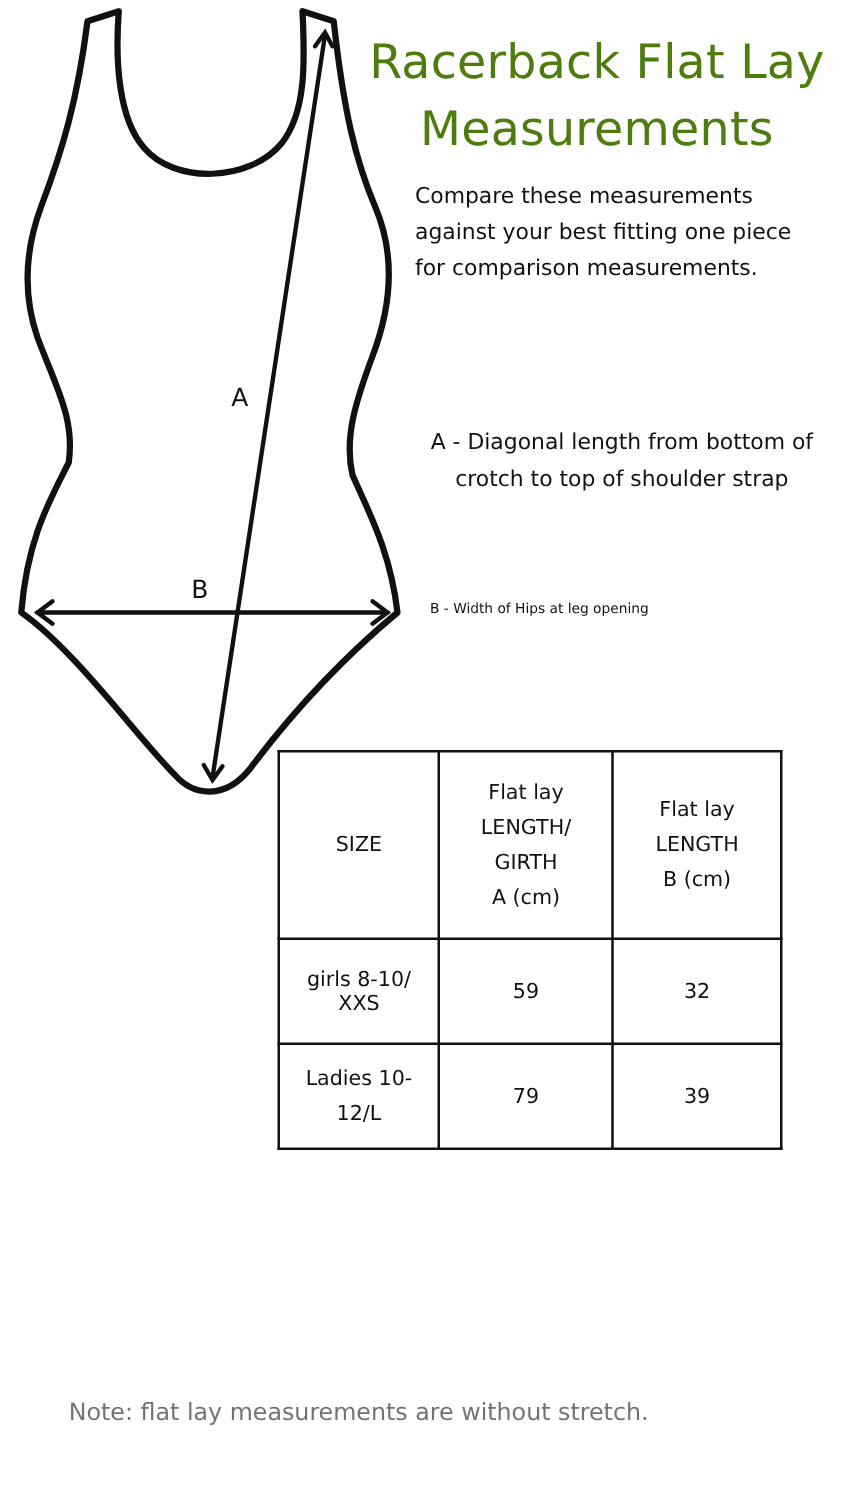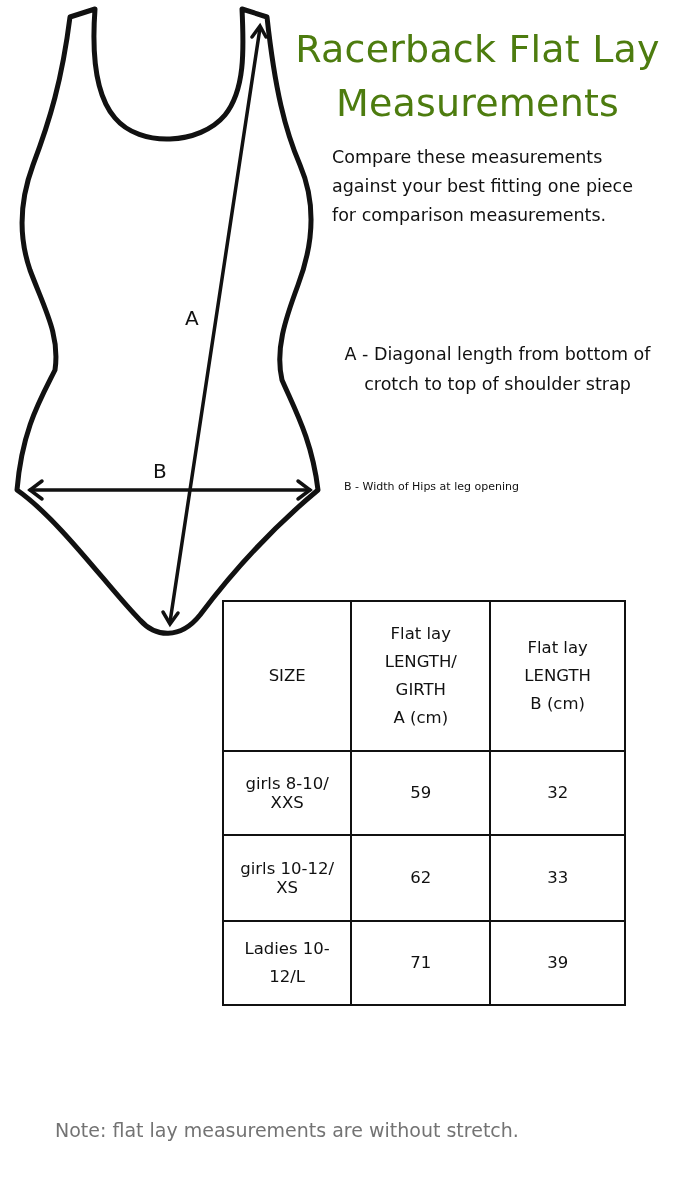--- a/index.html
+++ b/index.html
@@ -89,32 +89,24 @@
     </th>
   </tr>
   <tr class="r">
     <td class="tight">
       <span class="cell-line">girls 8-10/</span>
       <span class="cell-line">XXS</span>
     </td>
     <td>59</td>
     <td>32</td>
   </tr>
-  <tr class="r" style="height:86px">
-    <td class="tight">
-      <span class="cell-line">girls 10-12/</span>
-      <span class="cell-line">XS</span>
-    </td>
-    <td>62</td>
-    <td>33</td>
-  </tr>
   <tr class="r" style="height:68px">
     <td>
       <span class="cell-line">Ladies 10-</span>
       <span class="cell-line">12/L</span>
     </td>
-    <td>71</td>
+    <td>79</td>
     <td>39</td>
   </tr>
 </tbody>
   </table>
 
 <div class="note">Note: flat lay measurements are without stretch.</div>
 
 </body></html>

